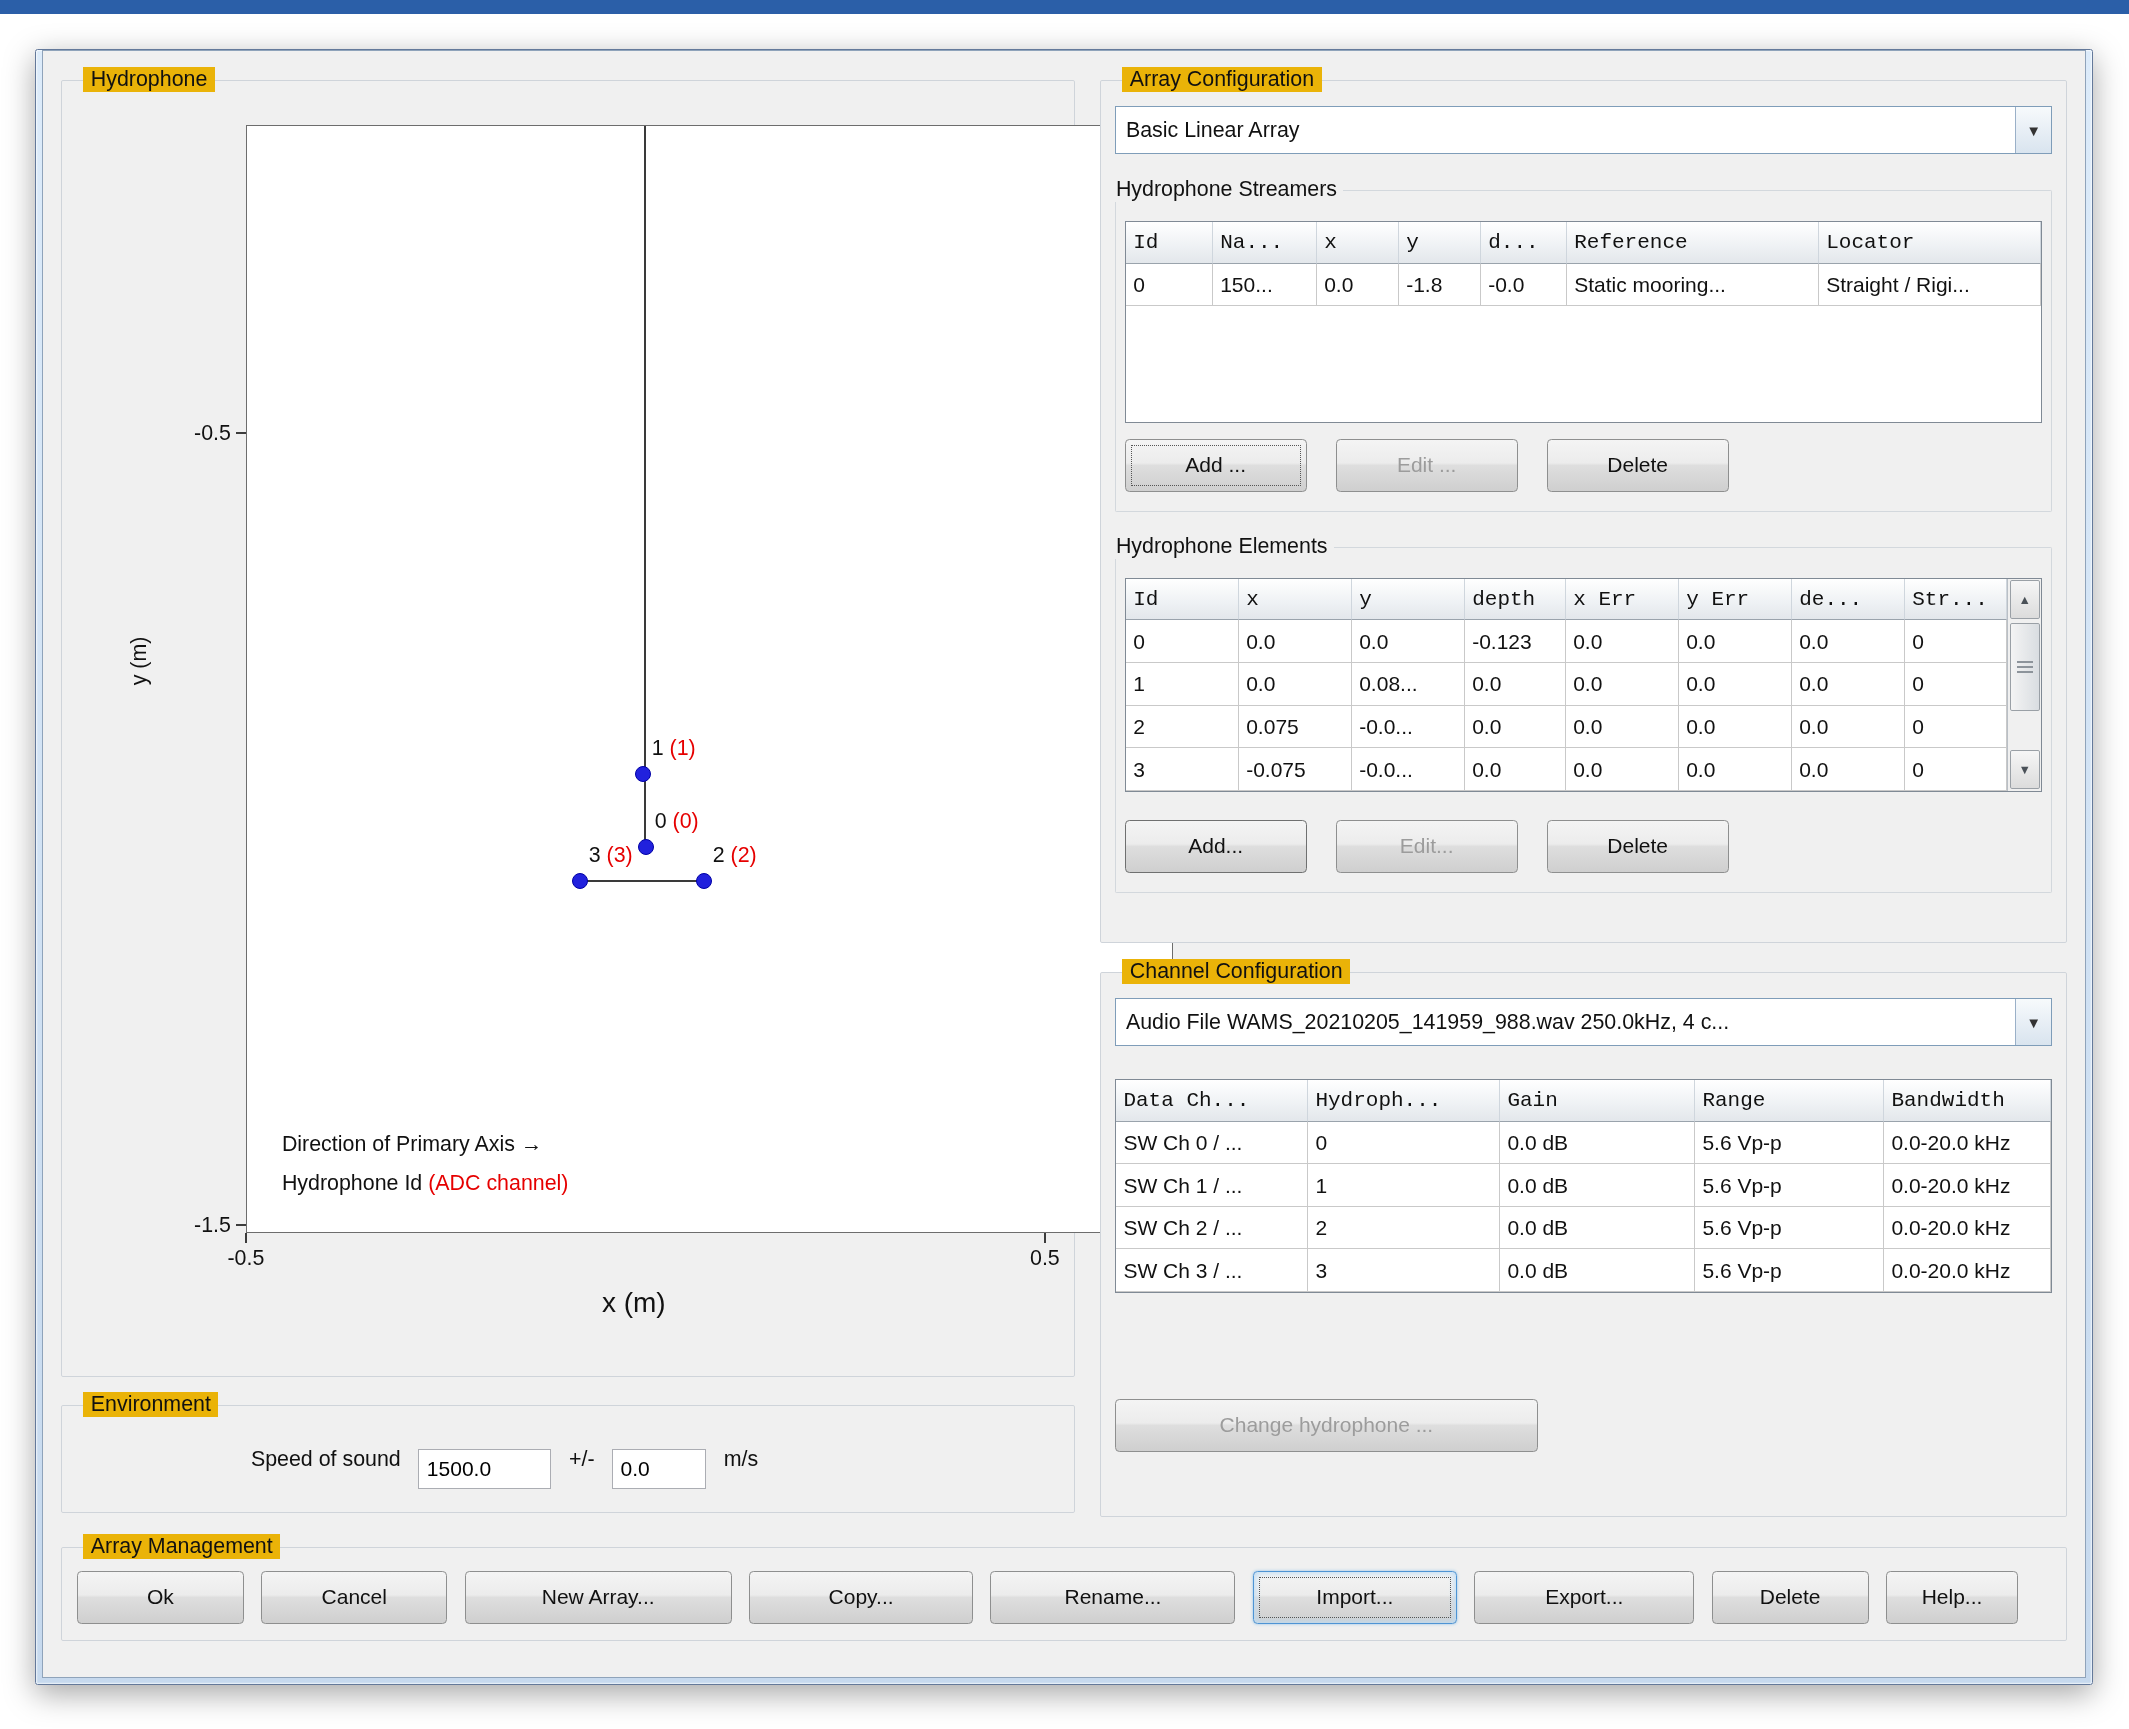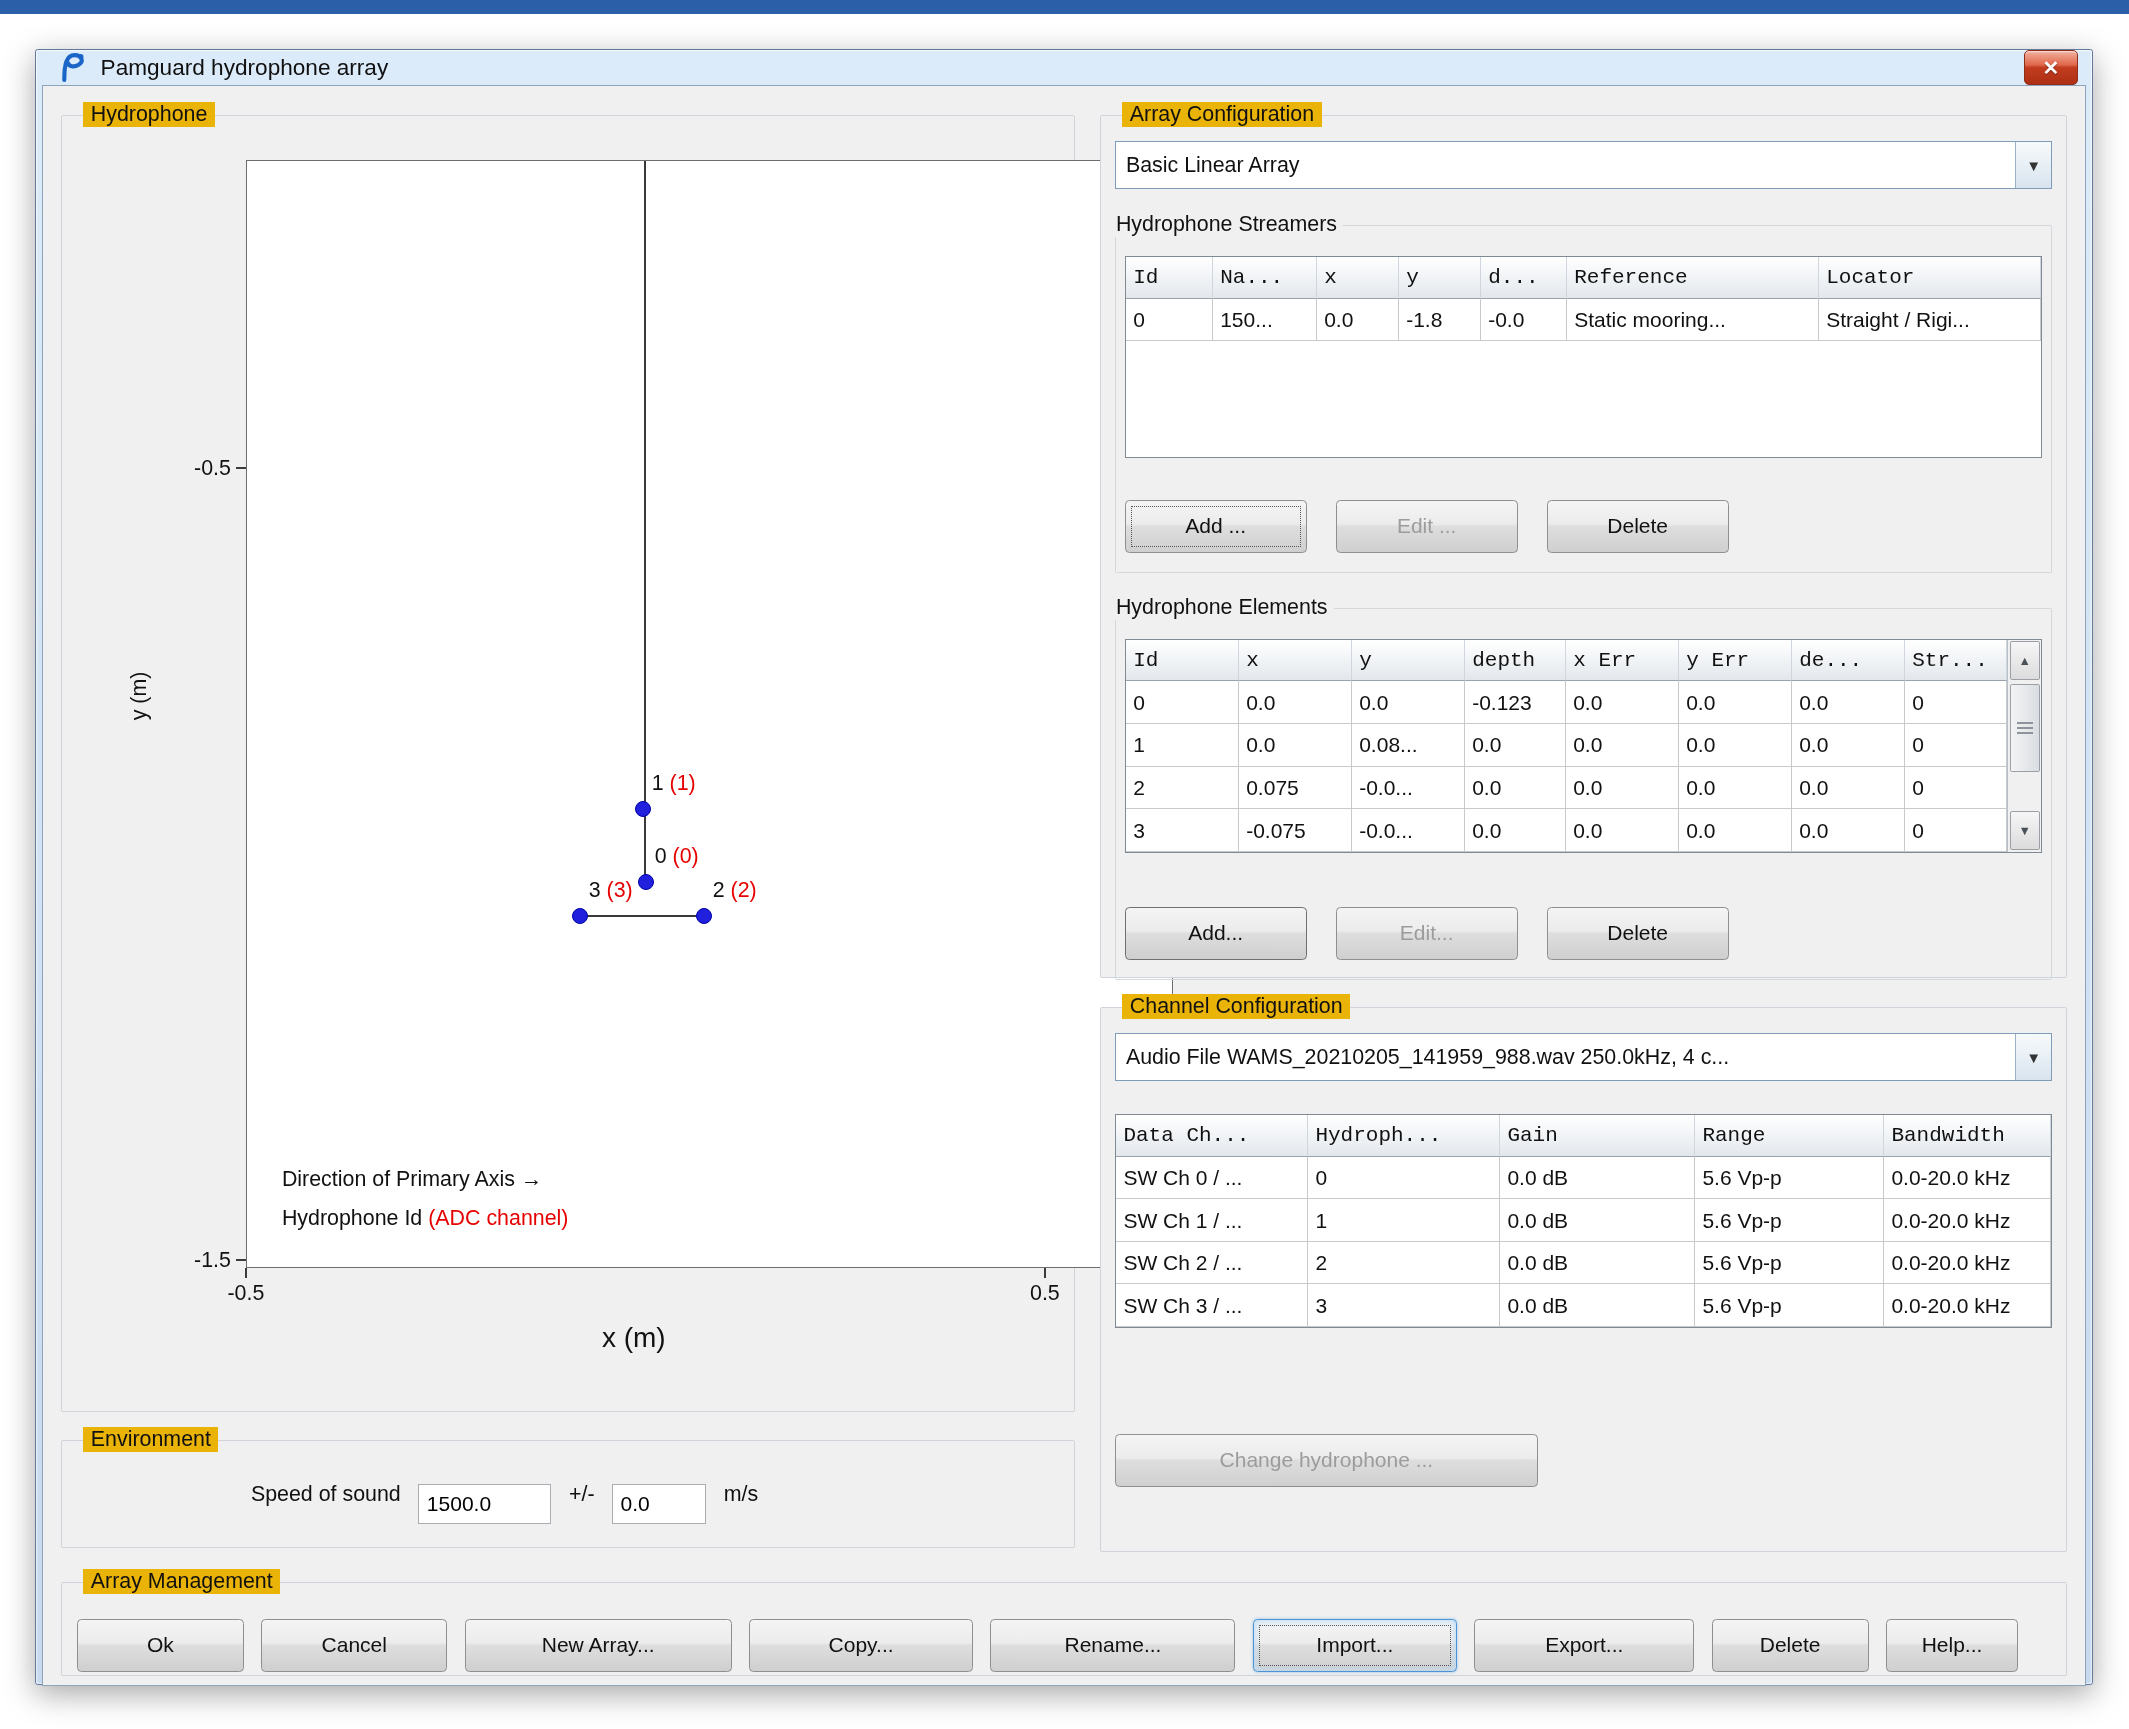--- a/index.html
+++ b/index.html
@@ -142,21 +142,21 @@
     display:flex; align-items:center; justify-content:center;
   }
   .grip { width:16.3px; height:11.3px;
     background:repeating-linear-gradient(#8d949b 0 1.9px, transparent 1.9px 5px); }
 
   
   .btn {
     height:53px; border:1.3px solid #8e8f8f; border-radius:4.4px; font-size:21px;
     display:flex; align-items:center; justify-content:center; cursor:pointer; color:#111;
     background:linear-gradient(#f4f4f4 0%, #ececec 45%, #dedede 50%, #cfcfcf 100%);
-    white-space:nowrap; padding:0 16.3px;margin-top:26px;
+    white-space:nowrap; padding:0 16.3px;
   }
   .btn.disabled { color:#9c9c9c; }
   .btn.focused { outline:1.9px dotted #555; outline-offset:-7px; }
   .btn.default { border-color:#4e94d4; box-shadow: inset 0 0 6.3px 1.3px #bcdcf5, 0 0 3.1px #8fc0e8; }
   .btn.emph { border-color:#6f7070; }
   .btn-row { display:flex; gap:29px; }
 
   
   .acfg { height:863px; }
   .acfg-body { padding:25px 14px 6.3px; }
@@ -185,32 +185,20 @@
   .mgmt-row .btn:nth-child(8){ width:157px; }
   .mgmt-row .btn:nth-child(9){ width:132px; }
 </style>
 </head>
 <body>
 
 <div class="top-strip"></div>
 
 <div class="dialog">
 
-  <div class="titlebar">
-    <span class="app-icon">
-      <svg viewBox="0 0 32 32" width="33" height="33">
-        <path d="M9 28 C9 13, 11 4, 19 4 C26 4, 28.5 10, 22.5 13.5 C18.5 16, 13.5 15, 12.5 11.5" fill="none" stroke="#1b64c8" stroke-width="4" stroke-linecap="round"></path>
-        <circle cx="25" cy="5.5" r="2.6" fill="#1b64c8"></circle>
-      </svg>
-    </span>
-    <span class="title">Pamguard hydrophone array</span>
-    <span class="close-btn">
-      <span class="x-glyph">✕</span>
-    </span>
-  </div>
 
   <div class="client">
     <div class="columns">
 
       <div class="col-left">
 
         <div class="groupbox hydro">
           <span class="legend">Hydrophone</span>
           <div class="hydro-body">
 

